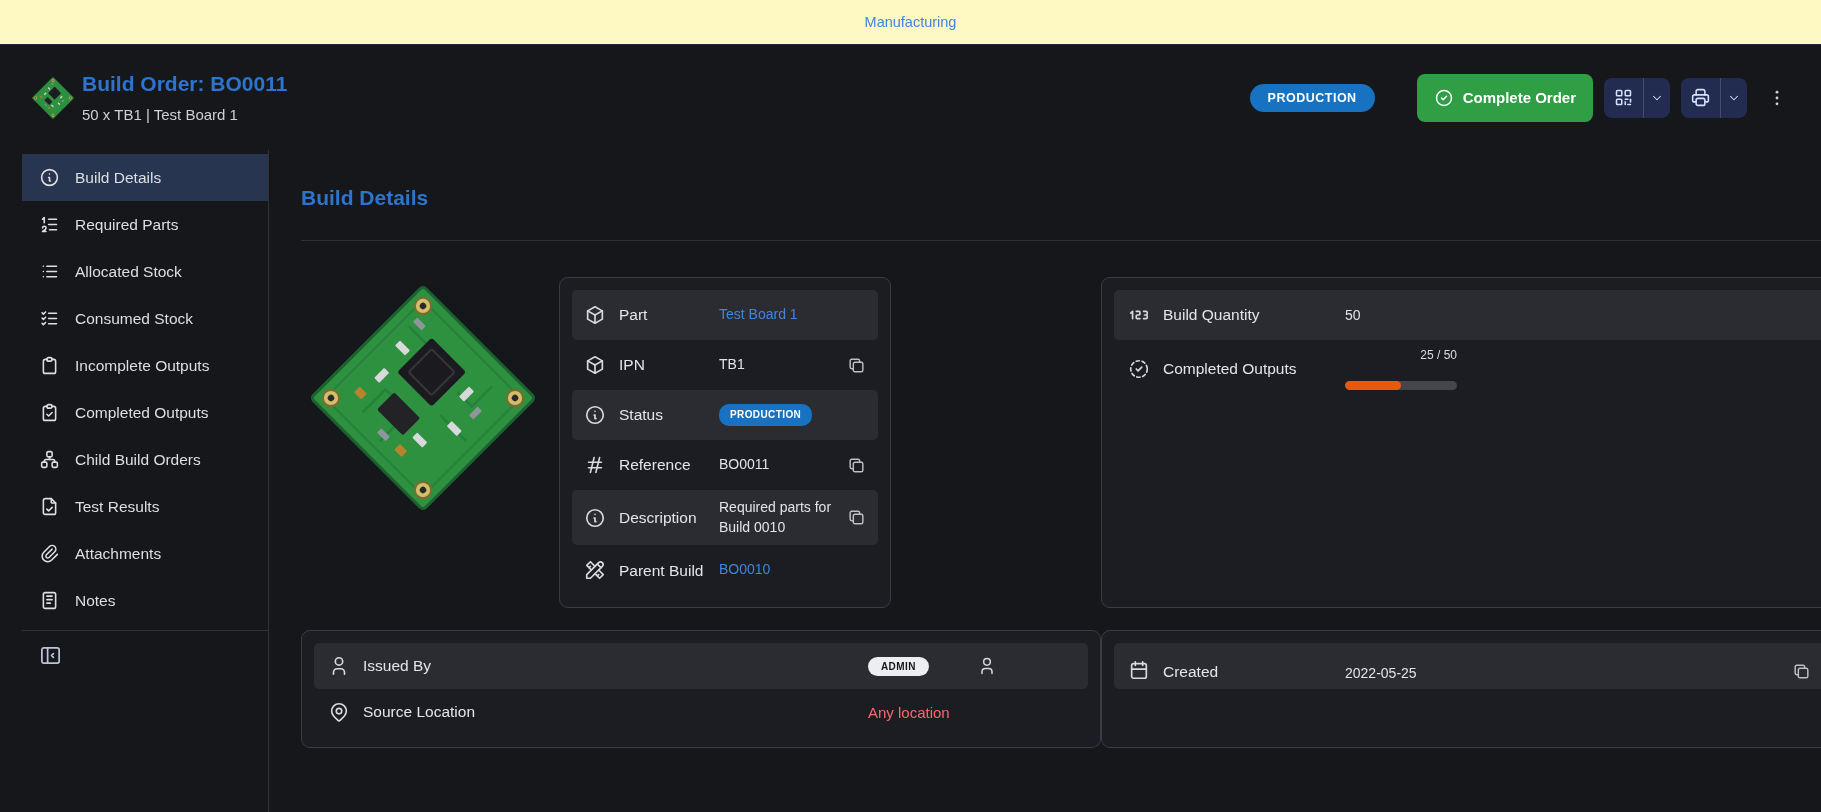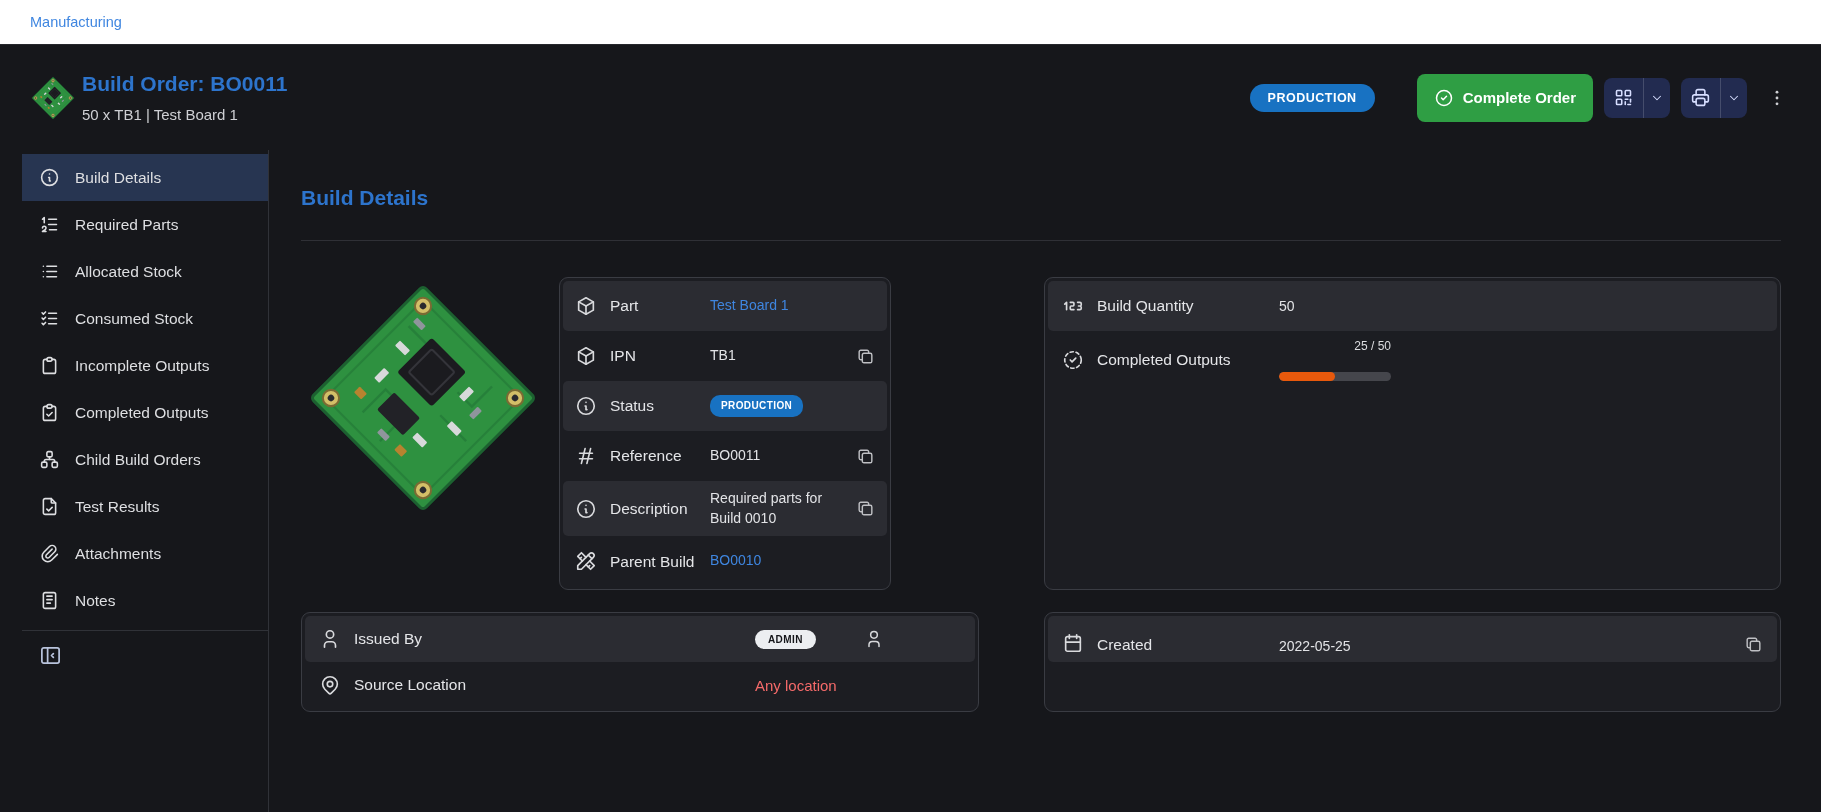--- a/index.html
+++ b/index.html
@@ -1,21 +1,21 @@
 <!DOCTYPE html>
 <html><head>
 <meta charset="utf-8">
 <style>
   * { margin:0; padding:0; box-sizing:border-box; }
   html,body { width:1821px; height:812px; background:#16171b; font-family:"Liberation Sans",sans-serif; color:#e4e5e8; overflow:hidden; }
   svg { display:block; }
   .icn { width:100%; height:100%; fill:none; stroke:currentColor; stroke-width:1.8; stroke-linecap:round; stroke-linejoin:round; }
 
   
-  .crumb-bar { height:45px; background:#ffffff; display:flex; align-items:center; padding:0 30px; border-bottom:1px solid #26272c; }
+  .crumb-bar { height:45px; background:#fef9c3; display:flex; align-items:center; padding:0 30px; border-bottom:1px solid #26272c;justify-content:center; }
   .crumb-link { color:#3f86e0; font-size:14.5px; cursor:pointer; text-decoration:none; }
 
   
   .hdr { height:105px; display:flex; align-items:center; padding:0 30px; }
   .thumb { width:46px; height:46px; flex:none; }
   .hdr-text { margin-left:6px; }
   .page-title { font-size:21px; font-weight:700; color:#2d74cc; }
   .page-subtitle { margin-top:10px; font-size:15px; color:#cfd0d4; }
   .hdr-right { margin-left:auto; display:flex; align-items:center; }
   .status-pill { background:#1872c2; color:#fff; font-weight:700; font-size:12.5px; letter-spacing:.5px; padding:7px 18px; border-radius:16px; margin-right:42px; }
@@ -45,24 +45,24 @@
   .main-heading { font-size:21px; font-weight:700; color:#2d74cc; margin-top:14px; }
   .rule { height:1px; background:#2f3036; margin:30px 0 36px; }
 
   .row1 { display:flex; align-items:stretch; }
   .row2 { display:flex; align-items:stretch; margin-top:22px; }
   .spacer { flex:1; }
 
   .pcb-box { width:258px; flex:none; }
   .pcb-large { width:244px; height:258px; margin-top:-8px; }
 
-  .card { border:1px solid #3a3c43; border-radius:9px; background:#1c1d22; padding:3px; }
+  .card { border:1px solid #3a3c43; border-radius:9px; background:#1c1d22; padding:12px; }
   .details-card { width:332px; flex:none; }
   .qty-card { width:737px; flex:none; }
-  .issued-card { width:678px; flex:none; }
+  .issued-card { width:800px; flex:none; }
   .created-card { width:737px; flex:none; }
 
   .drow { display:flex; align-items:center; padding:8px 12px; border-radius:5px; min-height:50px; }
   .striped { background:#2b2c32; }
   .ric { width:22px; height:22px; flex:none; margin-right:13px; color:#d9dadd; }
   .rlabel { width:88px; flex:none; margin-right:12px; font-size:15.5px; line-height:1.25; color:#e4e5e8; }
   .rvalue { flex:1; font-size:14px; line-height:1.4; color:#e2e3e6; }
   .link { color:#3f86e0; cursor:pointer; }
   .desc-val { max-width:150px; }
   .mini-badge { display:inline-block; background:#1872c2; color:#fff; font-size:10px; font-weight:700; letter-spacing:.4px; padding:4px 11px; border-radius:10px; }

